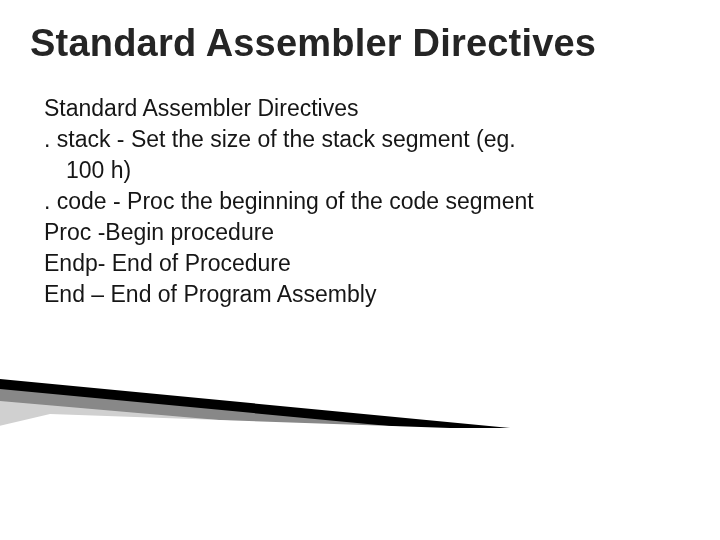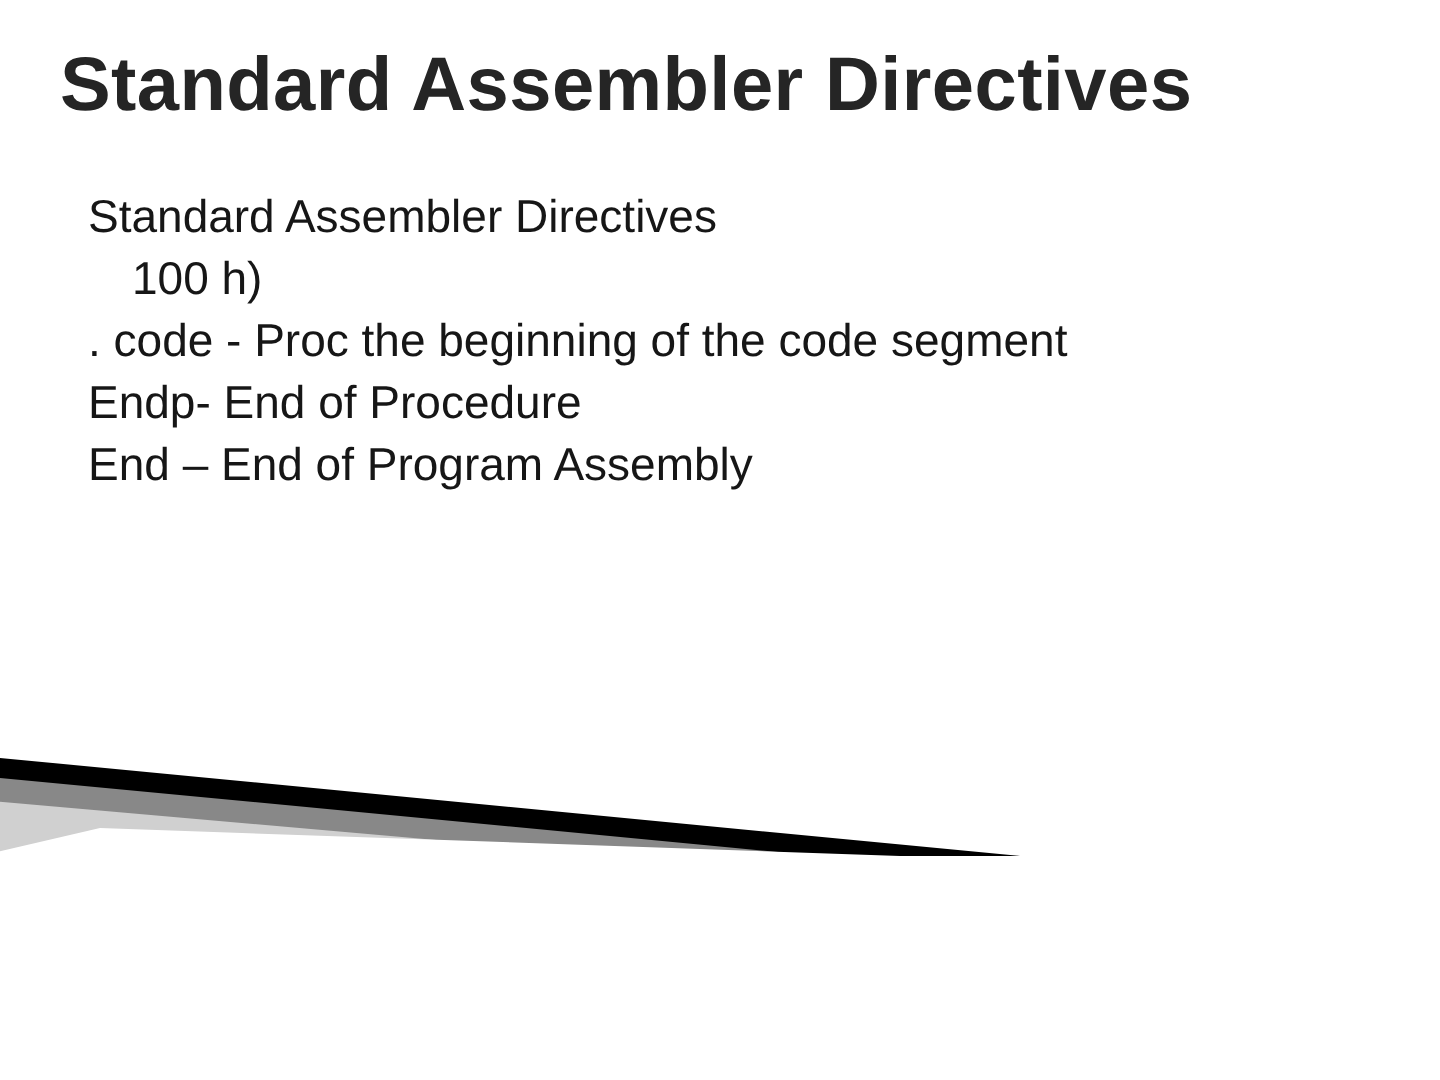--- a/index.html
+++ b/index.html
@@ -12,22 +12,24 @@
   .decor { position: absolute; left: -10px; bottom: -20px; width: 520px; height: 80px; pointer-events: none; }
 </style>
 </head>
 <body>
 
 <div class="slide">
   <h1 class="title">Standard Assembler Directives</h1>
 
   <div class="body">
     <div class="line">Standard Assembler Directives</div>
+    <div class="line">. stack - Set the size of the stack segment (eg.</div>
     <div class="wrap">100 h)</div>
     <div class="line">. code - Proc the beginning of the code segment</div>
+    <div class="line"> Proc -Begin procedure</div>
     <div class="line">Endp- End of Procedure</div>
     <div class="line">End – End of Program Assembly</div>
   </div>
 
   <svg class="decor" viewBox="0 0 520 80" preserveAspectRatio="none">
     <polygon points="0,80 520,80 0,30" fill="#000"></polygon>
     <polygon points="0,80 420,80 0,40" fill="#888"></polygon>
     <polygon points="0,80 320,80 0,52" fill="#d0d0d0"></polygon>
     <polygon points="0,80 460,80 60,66" fill="#fff"></polygon>
   </svg>

